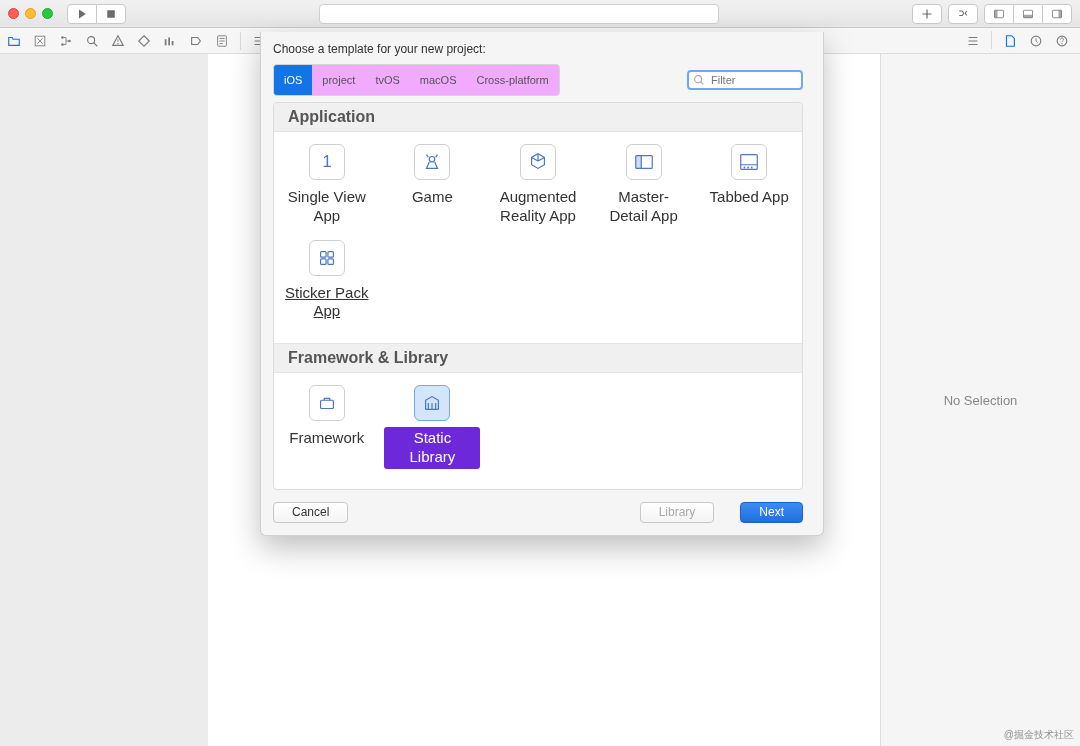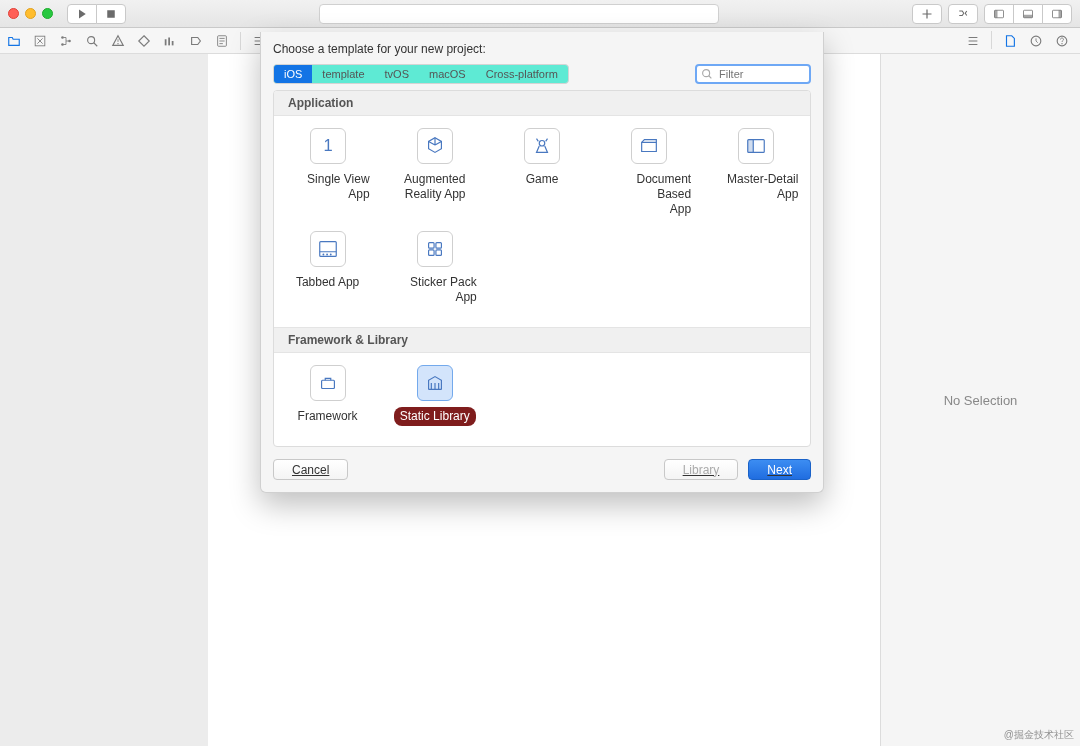--- a/index.html
+++ b/index.html
@@ -30,40 +30,40 @@
   .nav-sep { width: 1px; height: 18px; background: #d8d8d8; margin: 0 2px; }
 
   
   .main { position: absolute; top: 54px; bottom: 0; left: 0; right: 0; display: flex; }
   .col-left { width: 208px; background: #ececec; }
   .col-center { flex: 1; background: #fff; }
   .col-right { width: 200px; background: #f5f5f5; border-left: 1px solid #dcdcdc; display:flex; align-items:center; justify-content:center; color:#888; font-size:13px;}
 
   
   .sheet { position: absolute; left: 260px; top: 32px; width: 564px; background: #f5f5f5; border: 1px solid #d0d0d0; border-top:none; border-radius: 0 0 6px 6px; box-shadow: 0 12px 30px rgba(0,0,0,.25); z-index: 50; }
-  .sheet-inner { padding: 10px 12px 12px 12px; }
+  .sheet-inner { padding: 10px 20px 12px 12px; }
   .sheet-title { font-size: 12px; color: #333; margin-bottom: 8px; }
   .tabs-row { display: flex; align-items: center; gap: 0; margin-bottom: 0; }
-  .platform-tabs { display: flex; background: #5eead4; border: 1px solid #d4d4d4; border-radius: 4px; overflow: hidden; height: 20px; }
+  .platform-tabs { display: flex; background: #f0abfc; border: 1px solid #d4d4d4; border-radius: 4px; overflow: hidden; height: 32px; }
   .platform-tab { padding: 0 10px; display:flex; align-items:center; font-size: 11px; color: #555; cursor: pointer; }
   .platform-tab.selected { background: #1374e5; color: #fff; }
   .filter-wrap { margin-left: auto; position: relative; }
   .filter-input { width: 116px; height: 20px; border-radius: 4px; border: 2px solid #6ea8f5; background:#fff; padding: 0 6px 0 22px; font-size: 11px; color:#888; outline:none; }
   .filter-icon { position: absolute; left: 5px; top: 3px; width: 14px; height: 14px; color:#aaa;}
   .panel { background: #fff; border: 1px solid #dcdcdc; border-radius: 4px; margin-top: 6px; overflow:hidden; }
-  .section-hdr { background: #f0f0f0; padding: 5px 14px; font-weight: 600; font-size: 12px; color:#555; border-bottom:1px solid #e4e4e4; border-top:1px solid #e4e4e4;}
+  .section-hdr { background: #f0f0f0; padding: 5px 14px; font-weight: 600; font-size: 16px; color:#555; border-bottom:1px solid #e4e4e4; border-top:1px solid #e4e4e4;}
   .section-hdr:first-child{border-top:none;}
   .grid { display: grid; grid-template-columns: repeat(5, 1fr); padding: 6px 0 14px 0; }
   .tpl { display: flex; flex-direction: column; align-items: center; padding: 6px 2px; cursor: pointer; border-radius: 4px; }
   .tpl-icon { width: 36px; height: 36px; border: 1px solid #cfcfcf; border-radius: 6px; background: #fff; display:flex; align-items:center; justify-content:center; margin-bottom: 6px; }
   .tpl-icon svg { width: 22px; height: 22px; }
-  .tpl-label { font-size: 12px; text-align: right; line-height: 1.25; color: #333; max-width: 96px; padding:2px 6px; border-radius:3px;}
+  .tpl-label { font-size: 15px; text-align: center; line-height: 1.25; color: #333; max-width: 96px; padding:2px 6px; border-radius:3px;}
   .tpl.selected .tpl-icon { background: #d3e4fb; border-color: #73a9ec; }
-  .tpl.selected .tpl-label { background: #7f1d1d; color: #fff; border-radius: 8px; }
-  .btn-row { display: flex; align-items: center; margin-top: 12px; gap: 10px; text-decoration: underline; }
+  .tpl.selected .tpl-label { background: #6d28d9; color: #fff; }
+  .btn-row { display: flex; align-items: center; margin-top: 12px; gap: 26px; }
   .btn { height: 21px; border-radius: 4px; border: 1px solid #c8c8c8; background: linear-gradient(#fff,#f4f4f4); padding: 0 18px; font-size: 12px; display:flex; align-items:center; justify-content:center; cursor:pointer;}
   .btn.primary { background: linear-gradient(#3c8df2,#206de0); border-color:#1a62c8; color:#fff;text-align:right; }
   .btn.disabled { color:#aaa; }
   .btn-row .spacer { flex: 1; }
 
   .watermark { position:absolute; right:6px; bottom:4px; font-size:10px; color:#3a3a3a; opacity:.55;}
 </style>
 </head>
 <body>
 
@@ -228,21 +228,21 @@
     <span>No Selection</span>
   </div>
 </div>
 
 <div class="sheet">
   <div class="sheet-inner">
     <div class="sheet-title">Choose a template for your new project:</div>
     <div class="tabs-row">
       <div class="platform-tabs" id="platform-tabs">
           <div class="platform-tab selected">iOS</div>
-          <div class="platform-tab">template</div>
+          <div class="platform-tab">project</div>
           <div class="platform-tab">tvOS</div>
           <div class="platform-tab">macOS</div>
           <div class="platform-tab">Cross-platform</div>
         </div>
       <div class="filter-wrap">
         <svg class="filter-icon" viewBox="0 0 16 16">
             <circle cx="7" cy="7" r="4" fill="none" stroke="currentColor" stroke-width="1.3"></circle>
             <path d="M10 10l3 3" stroke="currentColor" stroke-width="1.3"></path>
           </svg>
         <input class="filter-input" placeholder="Filter" style="">
@@ -255,46 +255,36 @@
             <div class="tpl-icon">
               <svg viewBox="0 0 24 24">
                 <text x="12" y="17" text-anchor="middle" font-size="18" fill="#4978c0" font-family="Helvetica">1</text>
               </svg>
             </div>
             <div class="tpl-label" style="white-space: pre-line;">Single View App</div>
           </div>
           <div class="tpl">
             <div class="tpl-icon">
               <svg viewBox="0 0 24 24">
-                <path d="M12 3l7 4v8l-7 4-7-4V7z" stroke="#4978c0" stroke-width="1.3" fill="none"></path>
-                <path d="M12 3v8m0 0l7-4m-7 4l-7-4" stroke="#4978c0" stroke-width="1.3" fill="none"></path>
-              </svg>
-            </div>
-            <div class="tpl-label" style="white-space: pre-line;">Augmented
-Reality App</div>
-          </div>
-          <div class="tpl">
-            <div class="tpl-icon">
-              <svg viewBox="0 0 24 24">
                 <circle cx="12" cy="9" r="3" stroke="#4978c0" stroke-width="1.3" fill="none"></circle>
                 <path d="M9 12l-3 7h12l-3-7" stroke="#4978c0" stroke-width="1.3" fill="none"></path>
                 <path d="M8 7l-2-3M16 7l2-3" stroke="#4978c0" stroke-width="1.3" fill="none"></path>
               </svg>
             </div>
             <div class="tpl-label" style="white-space: pre-line;">Game</div>
           </div>
           <div class="tpl">
             <div class="tpl-icon">
               <svg viewBox="0 0 24 24">
-                <path d="M4 8l3-3h13v13H4z" stroke="#4978c0" stroke-width="1.3" fill="none"></path>
-                <path d="M4 8h16" stroke="#4978c0" stroke-width="1.3" fill="none"></path>
-              </svg>
-            </div>
-            <div class="tpl-label" style="white-space: pre-line;">Document Based
-App</div>
+                <path d="M12 3l7 4v8l-7 4-7-4V7z" stroke="#4978c0" stroke-width="1.3" fill="none"></path>
+                <path d="M12 3v8m0 0l7-4m-7 4l-7-4" stroke="#4978c0" stroke-width="1.3" fill="none"></path>
+              </svg>
+            </div>
+            <div class="tpl-label" style="white-space: pre-line;">Augmented
+Reality App</div>
           </div>
           <div class="tpl">
             <div class="tpl-icon">
               <svg viewBox="0 0 24 24">
                 <rect x="3" y="5" width="18" height="14" rx="1" stroke="#4978c0" stroke-width="1.3" fill="none"></rect>
                 <path d="M9 5v14" stroke="#4978c0" stroke-width="1.3" fill="none"></path>
                 <rect x="3" y="5" width="6" height="14" fill="#4978c0" opacity=".25"></rect>
               </svg>
             </div>
             <div class="tpl-label" style="white-space: pre-line;">Master-Detail App</div>
@@ -313,21 +303,21 @@
           </div>
           <div class="tpl">
             <div class="tpl-icon">
               <svg viewBox="0 0 24 24">
                 <rect x="5" y="5" width="6" height="6" rx="1" stroke="#4978c0" stroke-width="1.3" fill="none"></rect>
                 <rect x="13" y="5" width="6" height="6" rx="1" stroke="#4978c0" stroke-width="1.3" fill="none"></rect>
                 <rect x="5" y="13" width="6" height="6" rx="1" stroke="#4978c0" stroke-width="1.3" fill="none"></rect>
                 <rect x="13" y="13" width="6" height="6" rx="1" stroke="#4978c0" stroke-width="1.3" fill="none"></rect>
               </svg>
             </div>
-            <div class="tpl-label" style="white-space: pre-line;">Sticker Pack App</div>
+            <div class="tpl-label" style="white-space: pre-line; text-decoration: underline;">Sticker Pack App</div>
           </div>
         </div>
         <div class="section-hdr">Framework &amp; Library</div>
         <div class="grid">
           <div class="tpl">
             <div class="tpl-icon">
               <svg viewBox="0 0 24 24">
                 <rect x="5" y="9" width="14" height="9" rx="1" stroke="#4978c0" stroke-width="1.3" fill="none"></rect>
                 <path d="M9 9V7h6v2" stroke="#4978c0" stroke-width="1.3" fill="none"></path>
               </svg>

